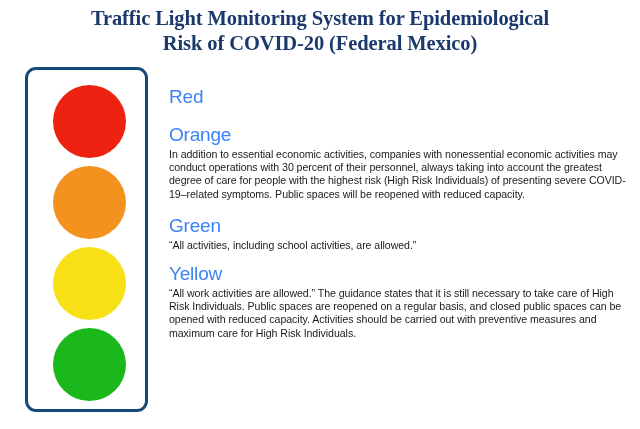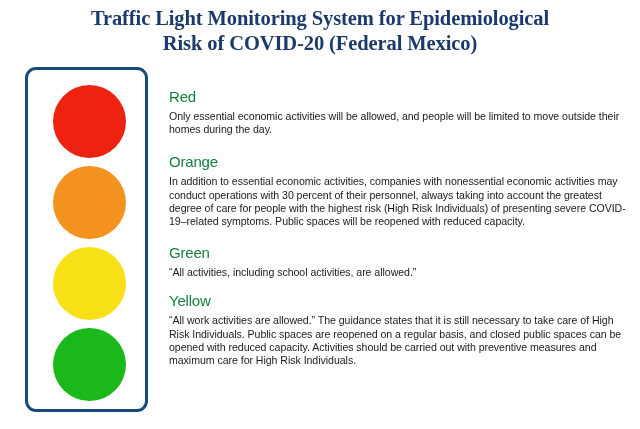--- a/index.html
+++ b/index.html
@@ -80,24 +80,24 @@
     top: 84px;
     width: 462px;
   }
   .level {
     margin-bottom: 9px;
   }
   .level:last-child { margin-bottom: 0; }
 
   .level-heading {
     font-family: "Liberation Sans", sans-serif;
-    font-size: 15px;
+    font-size: 19px;
     font-weight: normal;
     line-height: 25px;
-    color: #15803d;
+    color: #3b82f6;
     letter-spacing: -0.2px;
     margin: 0 0 1px 0;
   }
   .level-body {
     font-family: "Liberation Sans", sans-serif;
     font-size: 10.6px;
     line-height: 13.2px;
     color: #1A1A1A;
     margin: 0;
     letter-spacing: -0.05px;
@@ -124,21 +124,20 @@
       <div class="lamp lamp-orange"></div>
       <div class="lamp lamp-yellow"></div>
       <div class="lamp lamp-green"></div>
     </div>
   </div>
 
   <div class="content">
 
     <div class="level level-red">
       <div class="level-heading">Red</div>
-      <p class="level-body">Only essential economic activities will be allowed, and people will be limited to move outside their homes during the day.</p>
     </div>
 
     <div class="level level-orange">
       <div class="level-heading">Orange</div>
       <p class="level-body">In addition to essential economic activities, companies with nonessential economic activities may conduct operations with 30 percent of their personnel, always taking into account the greatest degree of care for people with the highest risk (High Risk Individuals) of presenting severe COVID-19–related symptoms. Public spaces will be reopened with reduced capacity.</p>
     </div>
 
     <div class="level level-green">
       <div class="level-heading">Green</div>
       <p class="level-body">“All activities, including school activities, are allowed.”</p>

